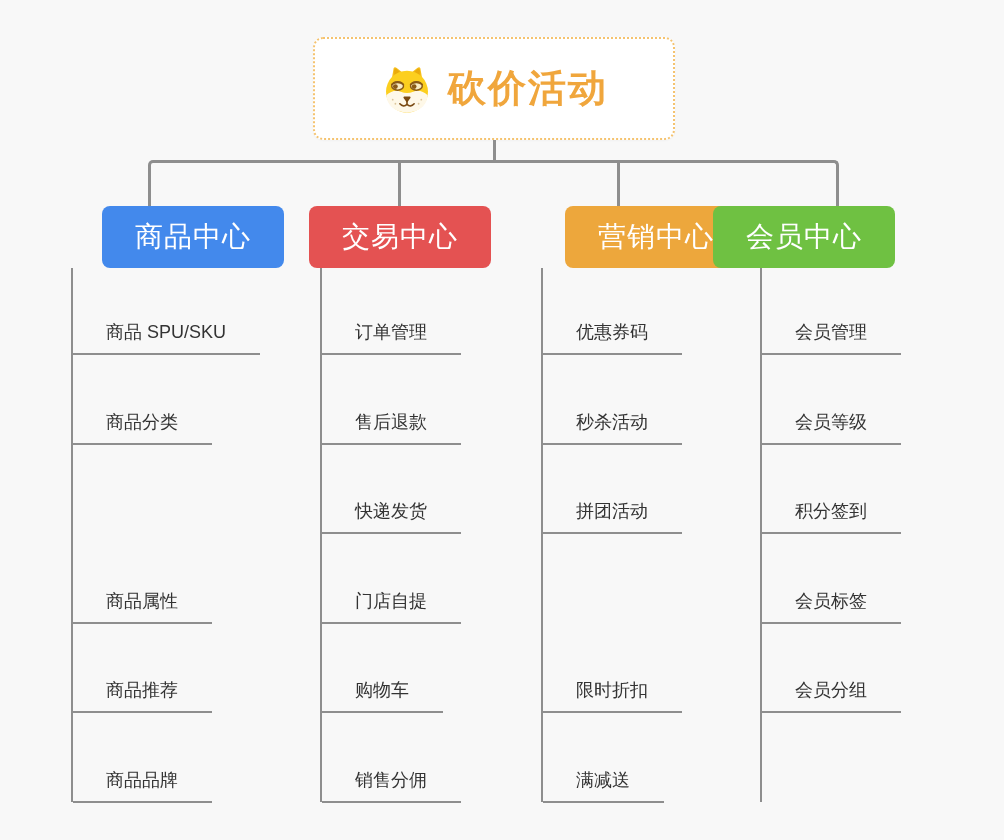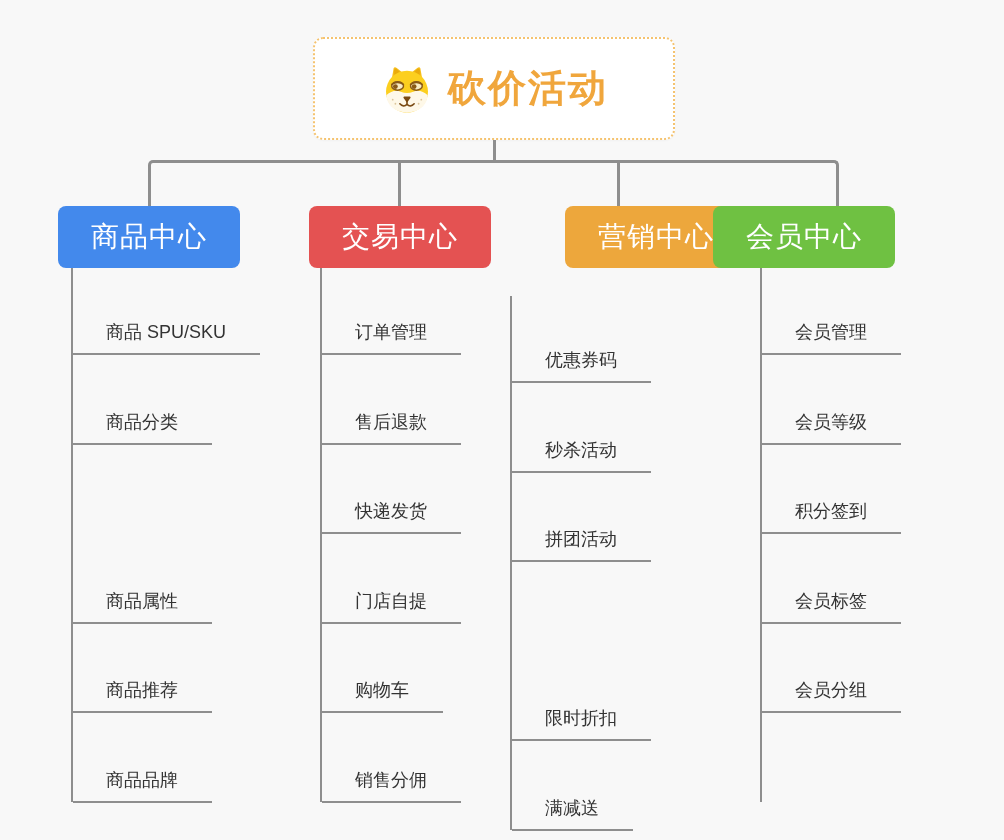--- a/index.html
+++ b/index.html
@@ -39,21 +39,21 @@
     display:flex; align-items:center; justify-content:center;
     cursor:default;
   }
   .b0 { left:58px; }  .b1 { left:309px; }  .b2 { left:528px;margin-left:37px; }  .b3 { left:713px; }
 
   
   .col {
     top:268px; height:534px; width:250px;
     border-left:2px solid #8e8e8e;
   }
-  .c0 { left:71px; } .c1 { left:320px;font-family:Liberation Serif, serif; } .c2 { left:510px;margin-top:28px; } .c3 { left:760px; }
+  .c0 { left:71px; } .c1 { left:320px;font-family:Liberation Serif, serif; } .c2 { left:541px; } .c3 { left:760px; }
   .leaf {
     position:absolute; left:0; white-space:nowrap;
     font-size:18px; color:#333333; line-height:30px;
     padding:0 34px 6px 33px;
     border-bottom:2px solid #8e8e8e;
   }
   .r0 { top:49px; } .r1 { top:139px; } .r2 { top:228px; }
   .r3 { top:318px; } .r4 { top:407px; } .r5 { top:497px; }
 </style>
 </head>
@@ -84,21 +84,21 @@
         <circle cx="43" cy="44.5" r="1" fill="#dcc69c"></circle>
     </svg>
     <span id="root-title" style="color: rgb(240, 166, 60);">砍价活动</span>
   </div>
 
   <div id="root-stem" class="abs line"></div>
   <div id="rail" class="abs"></div>
   <div id="drop-1" class="abs line mid-drop"></div>
   <div id="drop-2" class="abs line mid-drop"></div>
 
-  <div class="abs branch b0" style="background: rgb(67, 137, 236);">
+  <div class="abs branch b0" style="background: rgb(67, 137, 236); margin-left: 44px;">
     <span>商品中心</span>
   </div>
   <div class="abs branch b1" style="background: rgb(228, 82, 82);">
     <span>交易中心</span>
   </div>
   <div class="abs branch b2" style="background: rgb(237, 167, 60);">
     <span>营销中心</span>
   </div>
   <div class="abs branch b3" style="background: rgb(111, 193, 66);">
     <span>会员中心</span>

